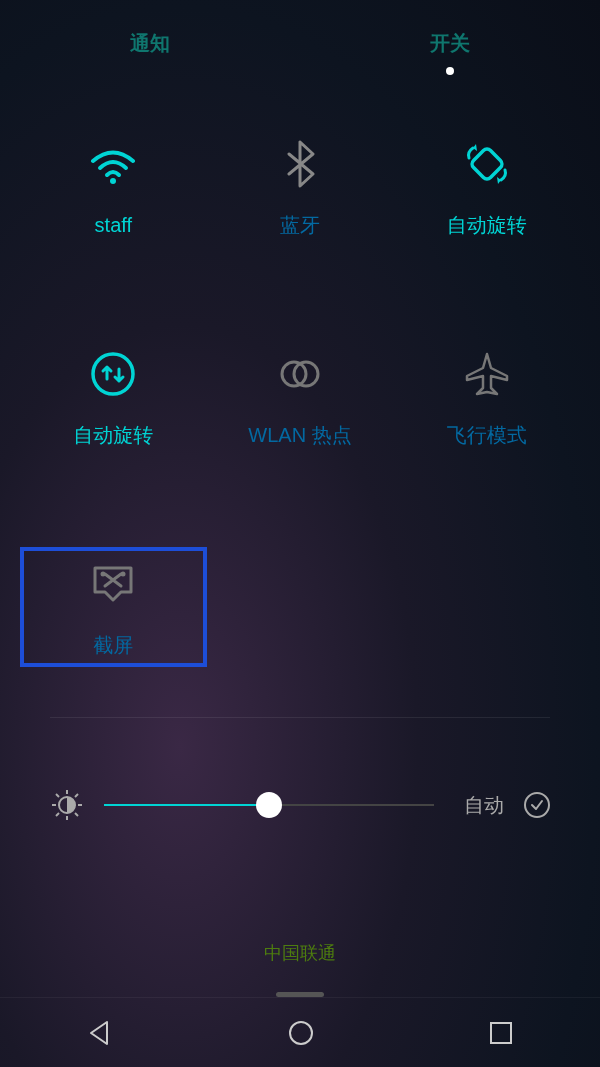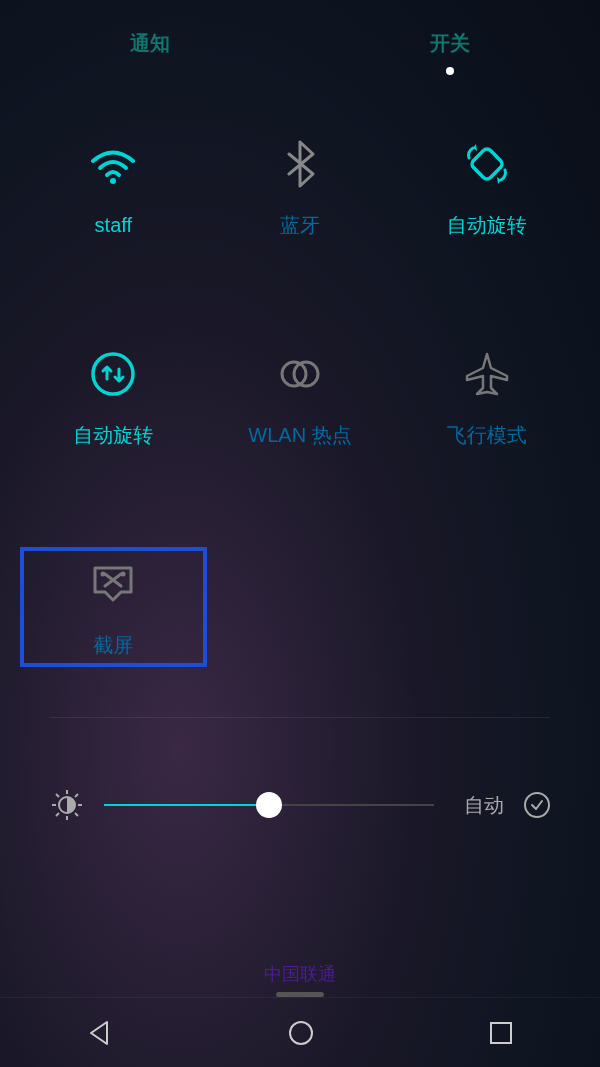--- a/index.html
+++ b/index.html
@@ -115,26 +115,26 @@
       width: 26px;
       height: 26px;
       border: 2px solid #aaa;
       border-radius: 50%;
       display: flex;
       align-items: center;
       justify-content: center;
     }
     .carrier-row {
       position: absolute;
-      bottom: 81px;
+      bottom: 102px;
       left: 0;
       right: 0;
       text-align: center;
       font-size: 18px;
-      color: #4c1d95;
+      color: #4d7c0f;
     }
     .panel-handle {
       position: absolute;
       bottom: 70px;
       left: 50%;
       transform: translateX(-50%);
       width: 48px;
       height: 5px;
       background: #555;
       border-radius: 3px;

